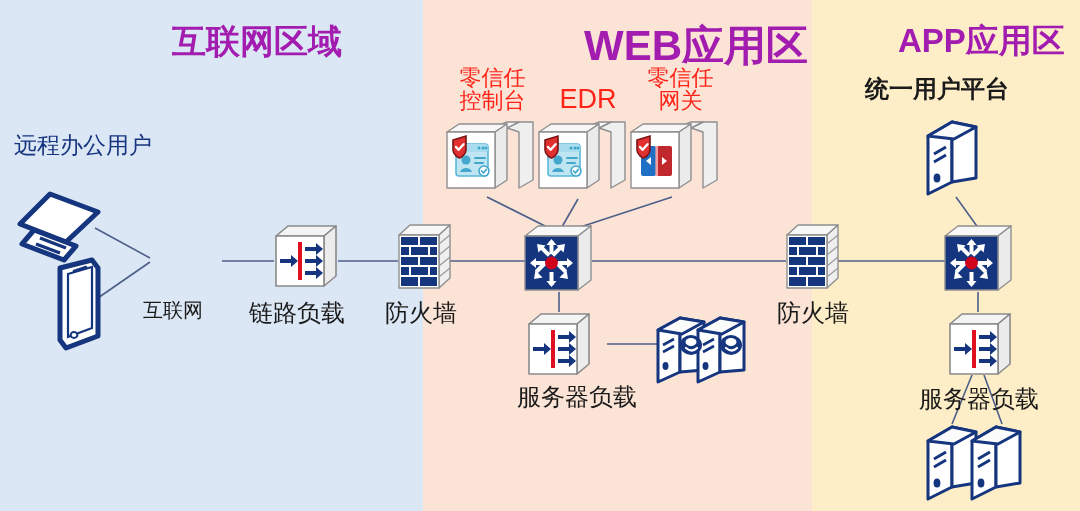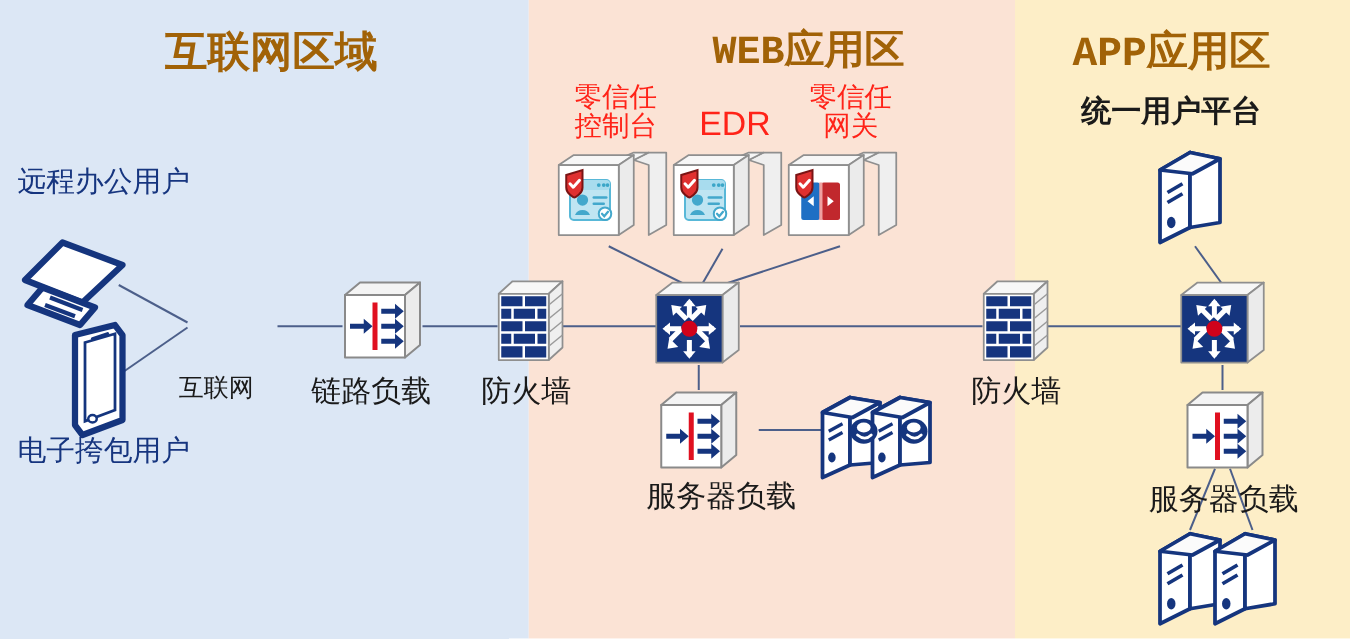--- a/index.html
+++ b/index.html
@@ -7,26 +7,27 @@
     position:relative;width:1080px;height:511px;overflow:hidden;
     font-family:"Liberation Sans","DejaVu Sans",sans-serif;
     background:#fff;
   }
   .zone{position:absolute;top:0;height:511px;}
   #zone-internet{left:0;width:423px;background:#dce7f5;}
   #zone-web{left:423px;width:389px;background:#fbe3d5;}
   #zone-app{left:812px;width:268px;background:#fdeec7;}
 
   .zone-title{
-    position:absolute;font-weight:bold;color:#a16207;
+    position:absolute;font-weight:bold;color:#a21caf;
     white-space:nowrap;letter-spacing:0px;
-    font-family:Liberation Mono, monospace;
+    font-family:Liberation Sans, sans-serif;
+    margin-left:40px;
   }
   #title-internet{left:132px;top:19px;font-size:34px;}
-  #title-web{left:570px;top:18px;font-size:32px;}
+  #title-web{left:544px;top:18px;font-size:42px;}
   #title-app{left:858px;top:19px;font-size:33px;text-align:center;}
 
   .lbl{position:absolute;white-space:nowrap;color:#1a1a1a;}
   .lbl-blue{color:#16357f;font-weight:normal;}
   .lbl-red{color:#ff2318;text-align:center;line-height:1.05;}
 
   #lbl-remote{left:14px;top:130px;font-size:23px;}
   #lbl-wallet{left:14px;top:345px;font-size:23px;}
   #lbl-internet{left:143px;top:297px;font-size:20px;}
   #lbl-linklb{left:249px;top:297px;font-size:24px;}
@@ -430,21 +431,20 @@
       </g>
       <g stroke="#15357e" stroke-width="3" fill="none">
         <path d="M58 44 L70 37"></path>
           <path d="M58 52 L70 45"></path>
       </g>
       <ellipse cx="61" cy="68" rx="3.4" ry="4.6" fill="#15357e"></ellipse>
     </svg>
   </div>
 
   <div class="lbl lbl-blue" id="lbl-remote">远程办公用户</div>
-  <div class="lbl lbl-blue" id="lbl-wallet">电子挎包用户</div>
   <div class="lbl" id="lbl-internet">互联网</div>
   <div class="lbl" id="lbl-linklb">链路负载</div>
   <div class="lbl" id="lbl-fw1">防火墙</div>
   <div class="lbl" id="lbl-fw2">防火墙</div>
   <div class="lbl" id="lbl-srvlb1">服务器负载</div>
   <div class="lbl" id="lbl-srvlb2">服务器负载</div>
   <div class="lbl" id="lbl-platform">统一用户平台</div>
 
   <div class="lbl lbl-red" id="lbl-ztc">
     <div>零信任</div>

